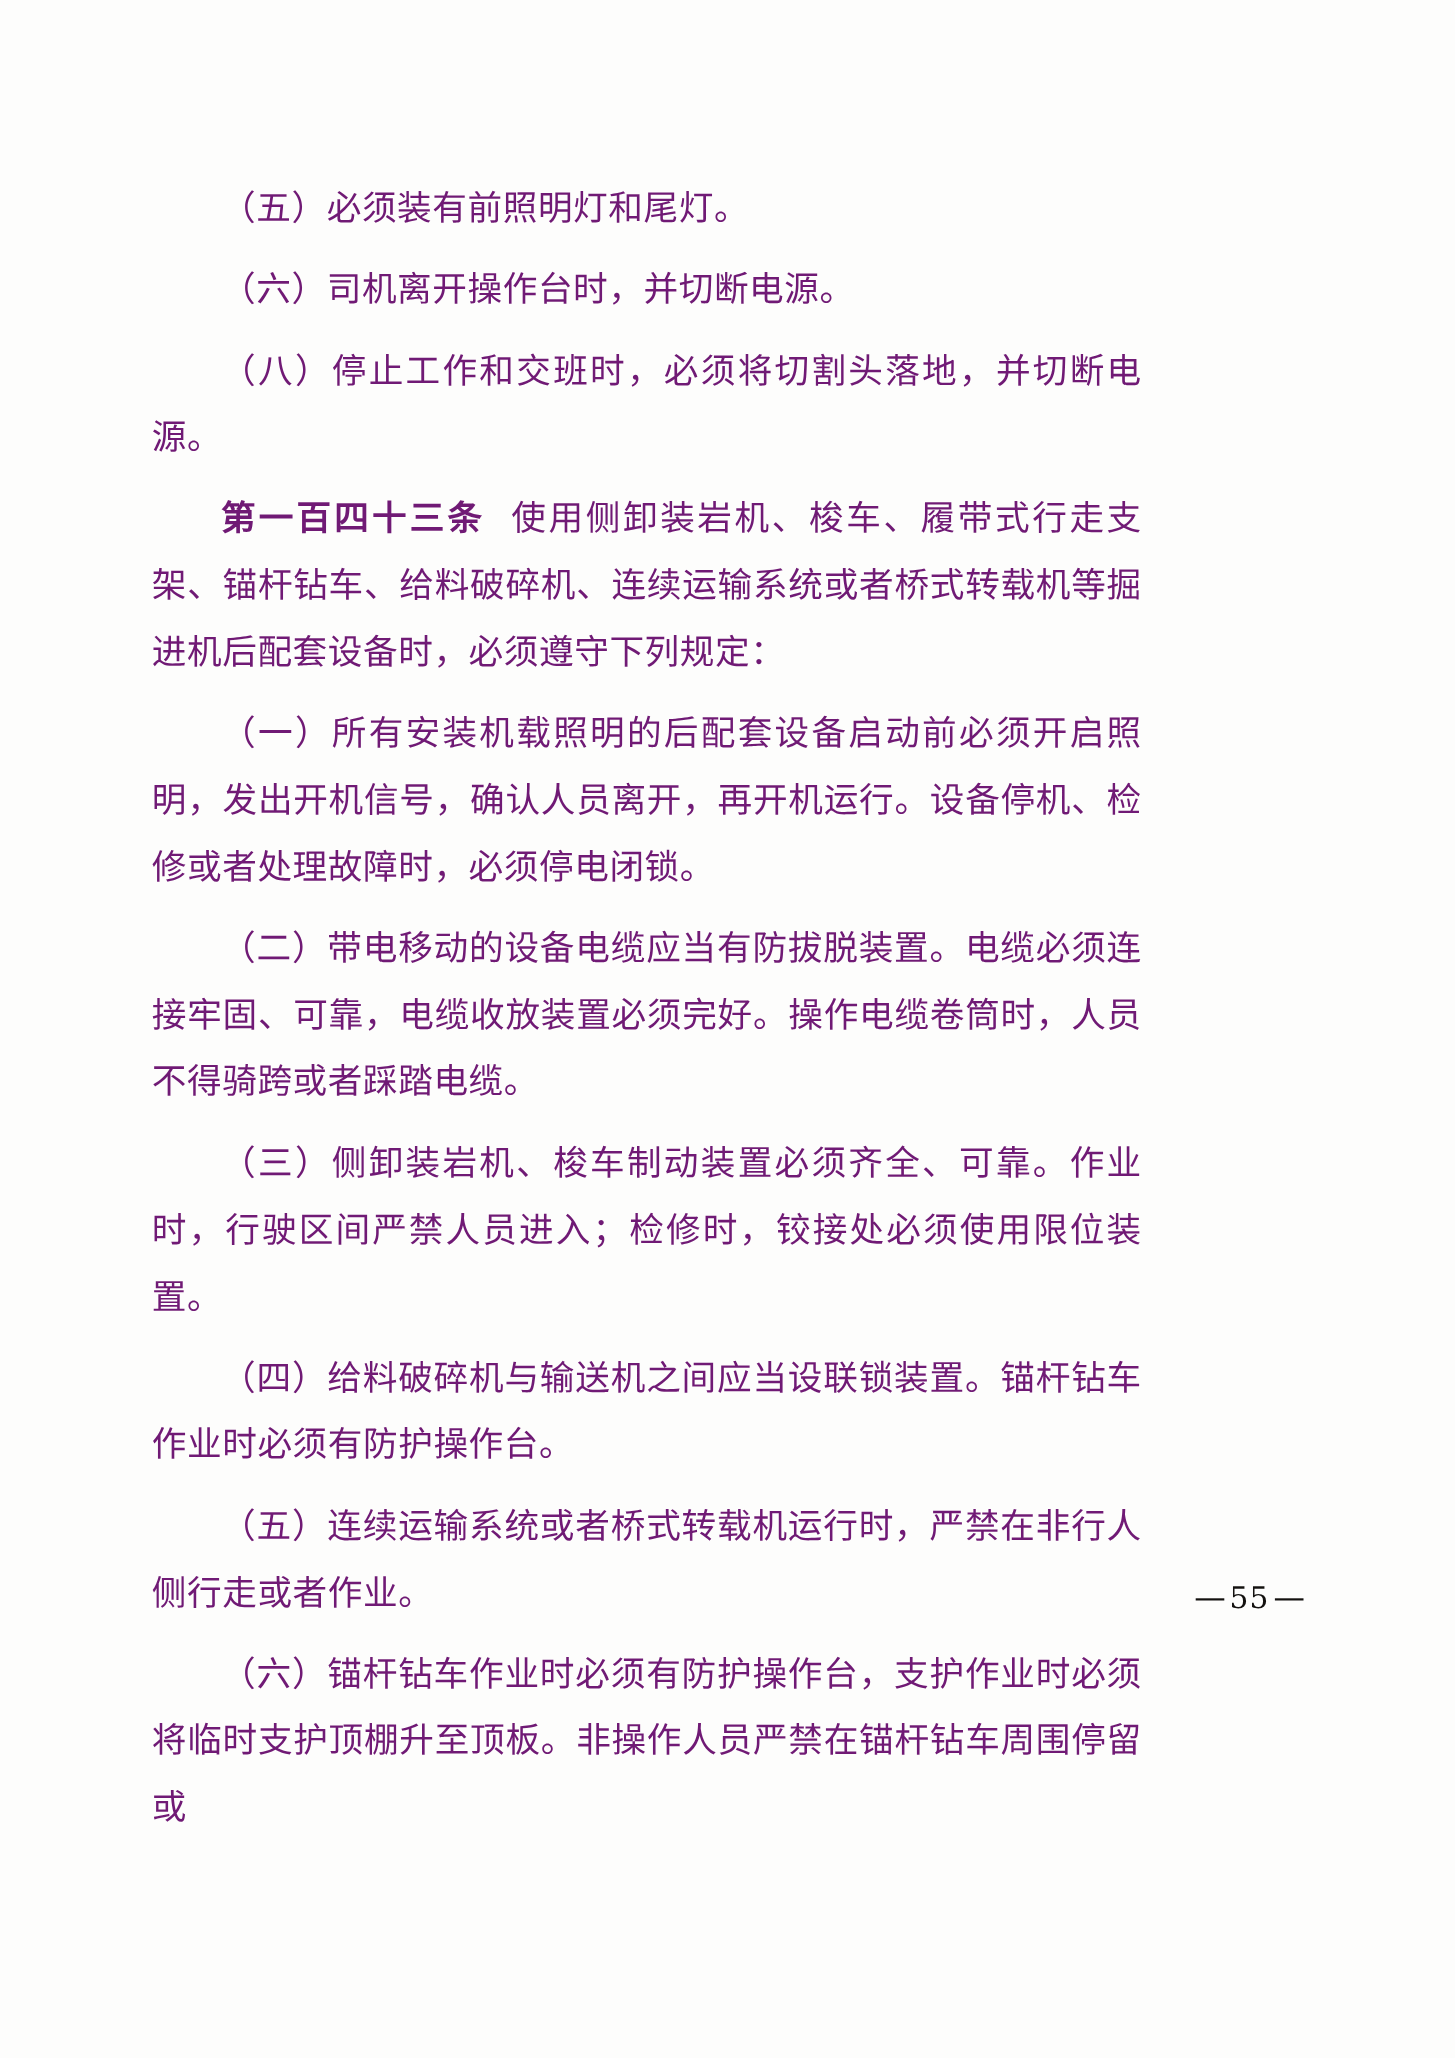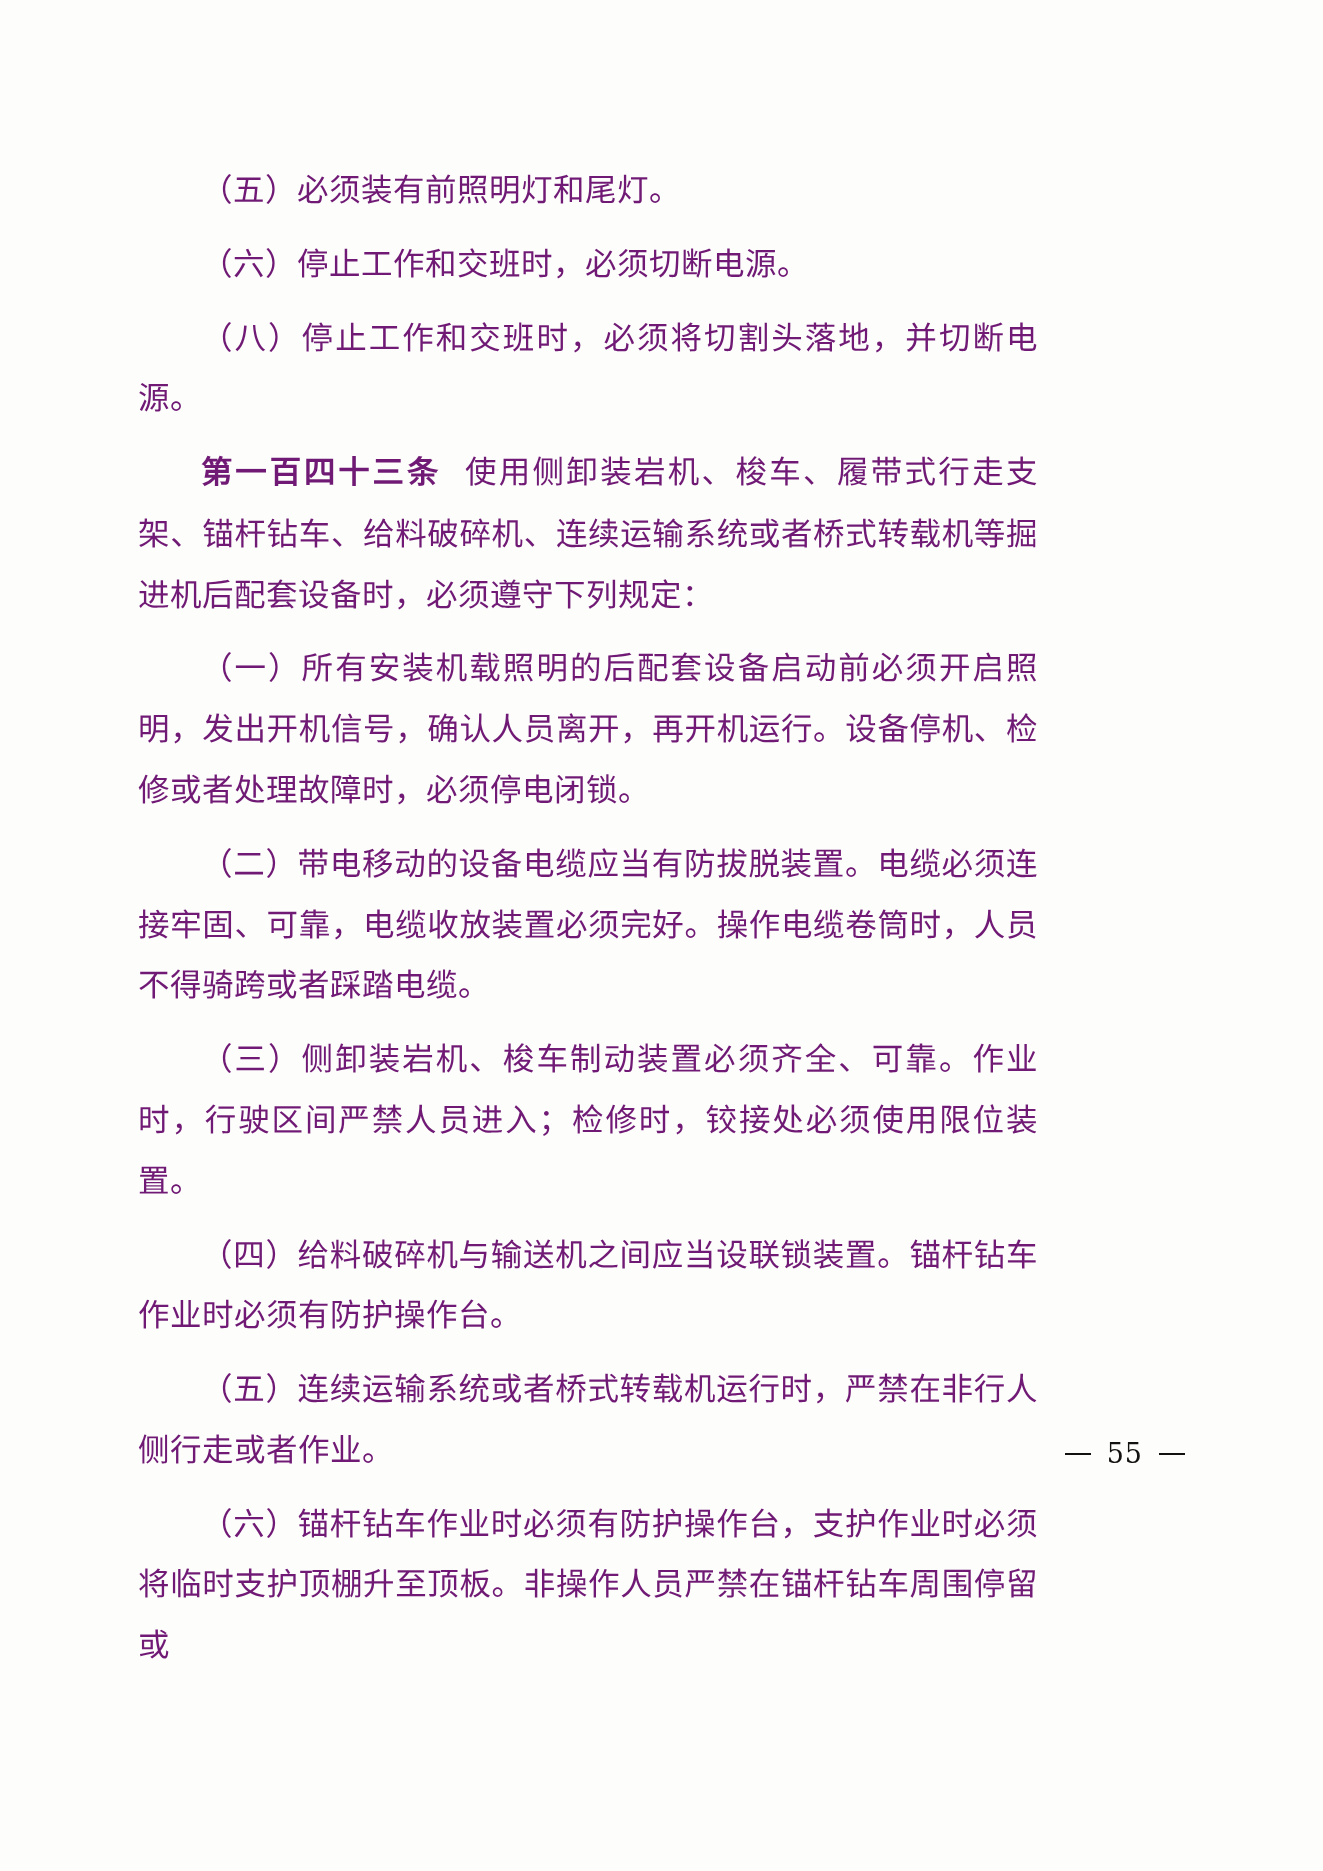--- a/index.html
+++ b/index.html
@@ -44,21 +44,21 @@
     font-size: 31.5px;
     padding-right: 0.75em;
   }
 
   .footer {
     position: absolute;
     right: 138px;
     bottom: 402px;
     display: flex;
     align-items: center;
-    gap: 16px;
+    gap: 5px;
     font-family: "DejaVu Serif", "Liberation Serif", serif;
     font-size: 27px;
     color: #13110f;
     letter-spacing: 1px;
   }
 
   .footer .dash {
     display: inline-block;
     width: 26px;
     height: 2px;
@@ -71,21 +71,21 @@
 </style>
 </head>
 <body>
 
 <div class="page">
 
   <div class="content">
 
     <p class="para">（五）必须装有前照明灯和尾灯。</p>
 
-    <p class="para">（六）停止工作和交班时，必须切断电源。</p>
+    <p class="para">（六）司机离开操作台时，并切断电源。</p>
 
 
     <p class="para">（八）停止工作和交班时，必须将切割头落地，并切断电源。</p>
 
     <p class="para"><span class="article-head">第一百四十三条</span><span>使用侧卸装岩机、梭车、履带式行走支架、锚杆钻车、给料破碎机、连续运输系统或者桥式转载机等掘进机后配套设备时，必须遵守下列规定：</span></p>
 
     <p class="para">（一）所有安装机载照明的后配套设备启动前必须开启照明，发出开机信号，确认人员离开，再开机运行。设备停机、检修或者处理故障时，必须停电闭锁。</p>
 
     <p class="para">（二）带电移动的设备电缆应当有防拔脱装置。电缆必须连接牢固、可靠，电缆收放装置必须完好。操作电缆卷筒时，人员不得骑跨或者踩踏电缆。</p>
 

